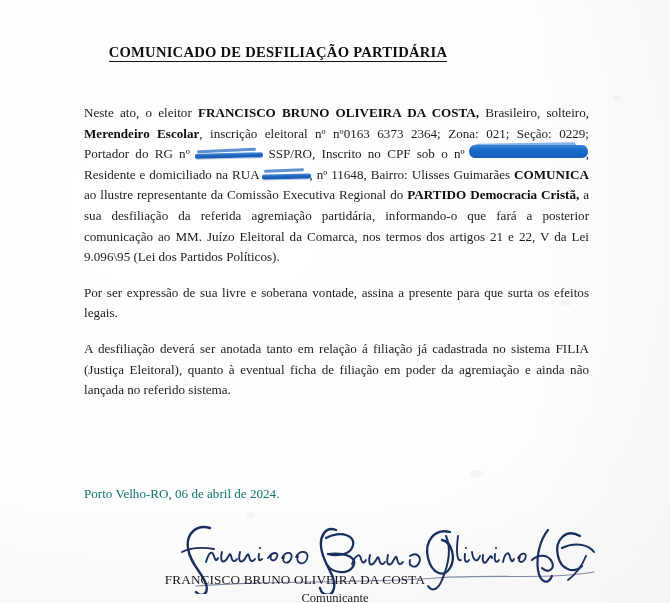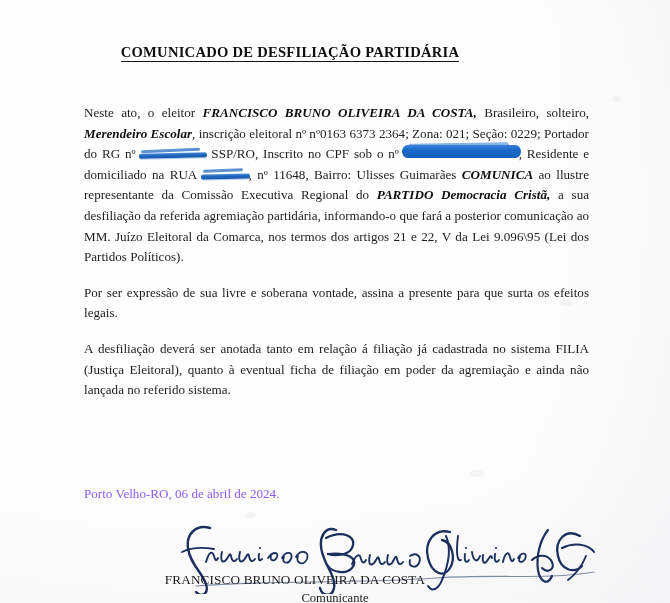--- a/index.html
+++ b/index.html
@@ -51,21 +51,20 @@
   .doc-title {
     position: absolute;
     top: 44px;
     left: 0;
     width: 556px;
     text-align: center;
     font-weight: bold;
     font-size: 14.6px;
     letter-spacing: .25px;
     color: #0f0f0f;
-    padding-left: 12px;
   }
   .doc-title span {
     border-bottom: 1.6px solid #141414;
     padding-bottom: 1px;
   }
 
   
   .body-block {
     position: absolute;
     left: 84px;
@@ -76,21 +75,21 @@
     text-align: justify;
     color: #1c1c1c;
   }
   .para {
     margin: 0 0 15px 0;
     text-align: justify;
     text-justify: inter-word;
   }
   .para.tight { margin-bottom: 13px; }
   .para.gap-big { margin-bottom: 34px; }
-  b, .bold { font-weight: bold; color: #0d0d0d; font-style: italic; }
+  b, .bold { font-weight: bold; color: #0d0d0d; }
 
   
   .redact {
     display: inline-block;
     position: relative;
     color: transparent;
     vertical-align: baseline;
     user-select: none;
   }
   
@@ -139,21 +138,21 @@
     border-radius: 4px;
     transform: rotate(-1deg);
   }
 
   
   .date-line {
     position: absolute;
     left: 84px;
     top: 486px;
     font-size: 13.1px;
-    color: #8b5cf6;
+    color: #0f766e;
   }
 
   
   .sig-area {
     position: absolute;
     left: 0;
     top: 524px;
     width: 670px;
   }
   .sig-ink {

